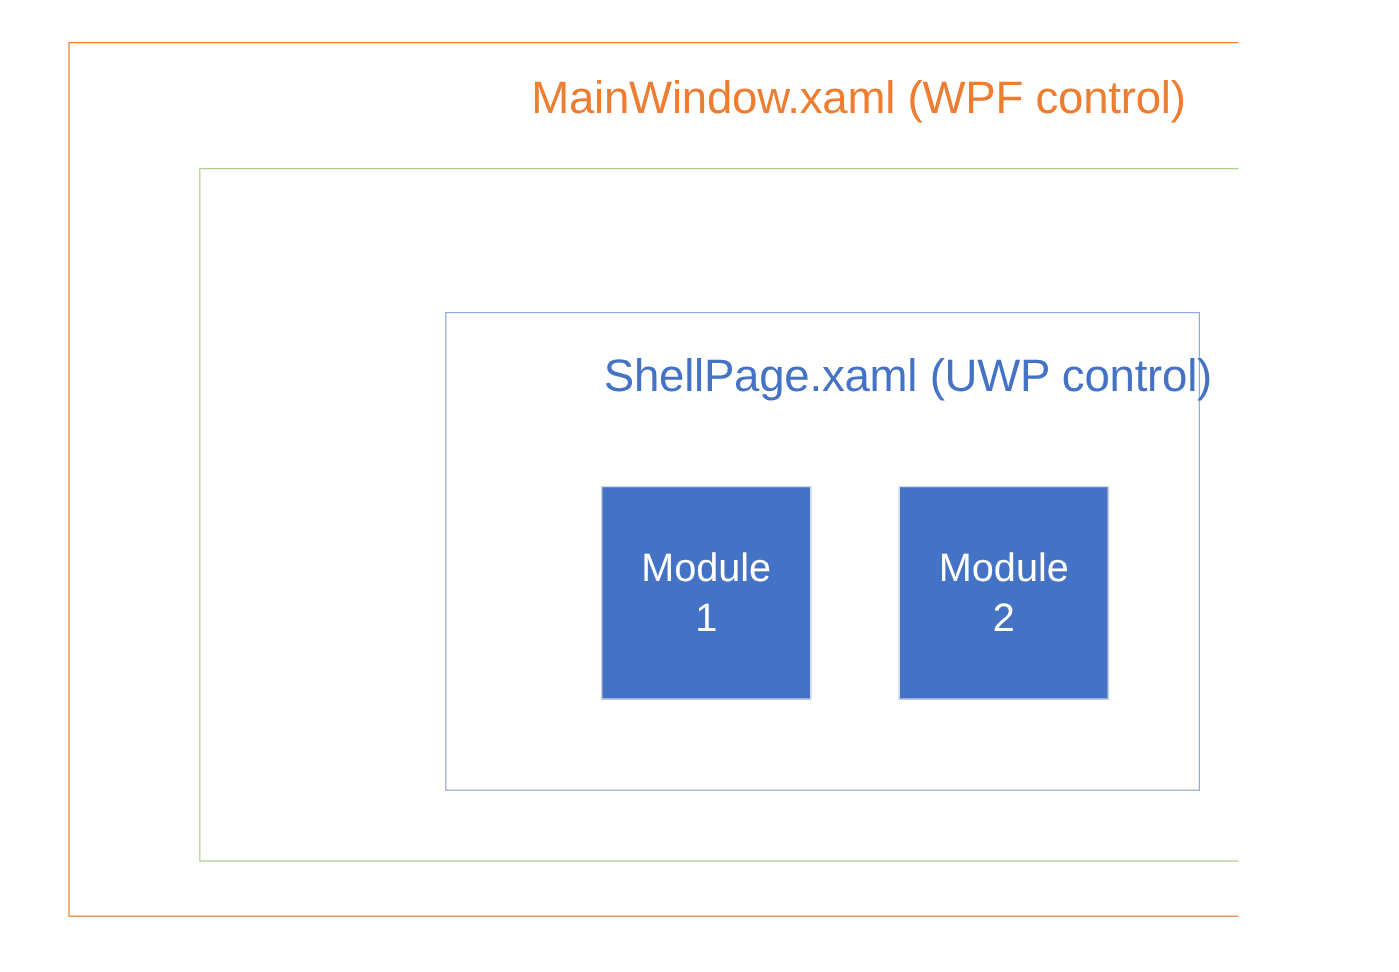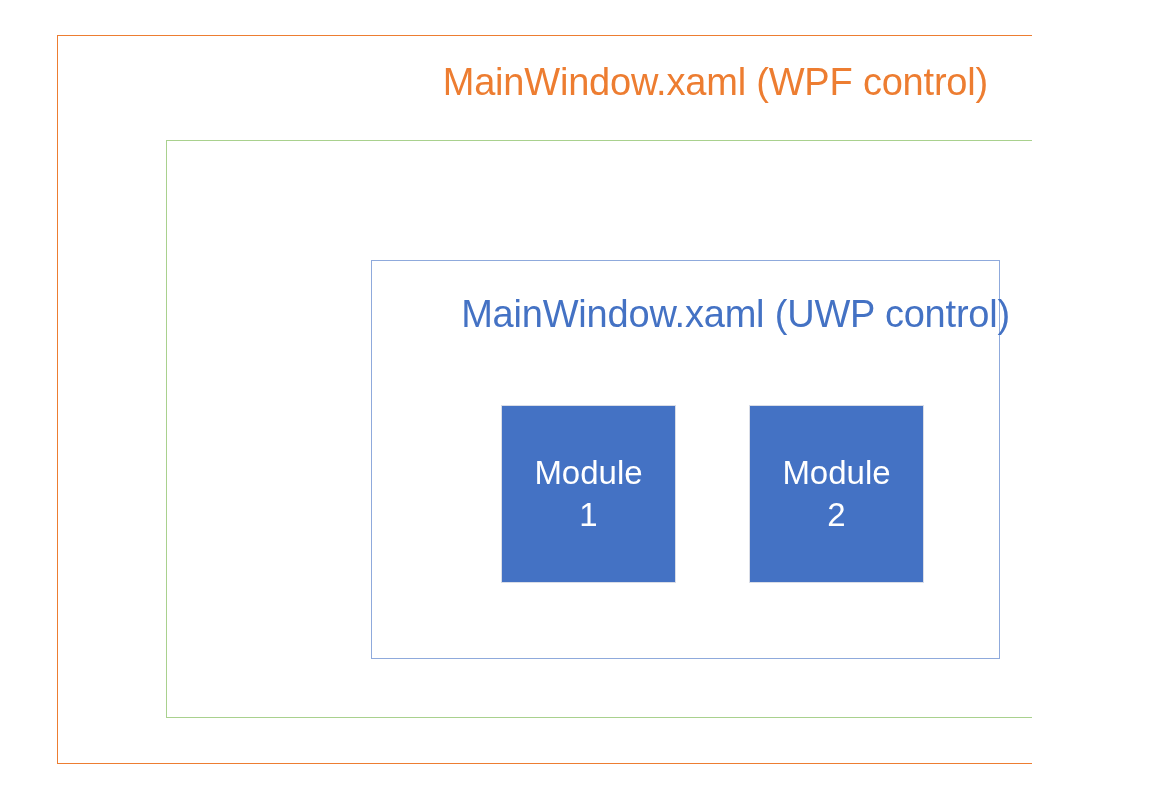--- a/index.html
+++ b/index.html
@@ -110,21 +110,21 @@
 <body>
 
 <div id="canvas">
 
   <div class="box" id="box-mainwindow"></div>
   <div class="box-label" id="label-mainwindow">MainWindow.xaml (WPF control)</div>
 
   <div class="box" id="box-xamlhost"></div>
 
   <div class="box" id="box-shellpage"></div>
-  <div class="box-label" id="label-shellpage">MainWindow.xaml (UWP control)</div>
+  <div class="box-label" id="label-shellpage">ShellPage.xaml (UWP control)</div>
 
   <div class="module-tile" id="module-tile-1">
     <span class="module-line">Module</span>
     <span class="module-line">1</span>
   </div>
 
   <div class="module-tile" id="module-tile-2">
     <span class="module-line">Module</span>
     <span class="module-line">2</span>
   </div>

